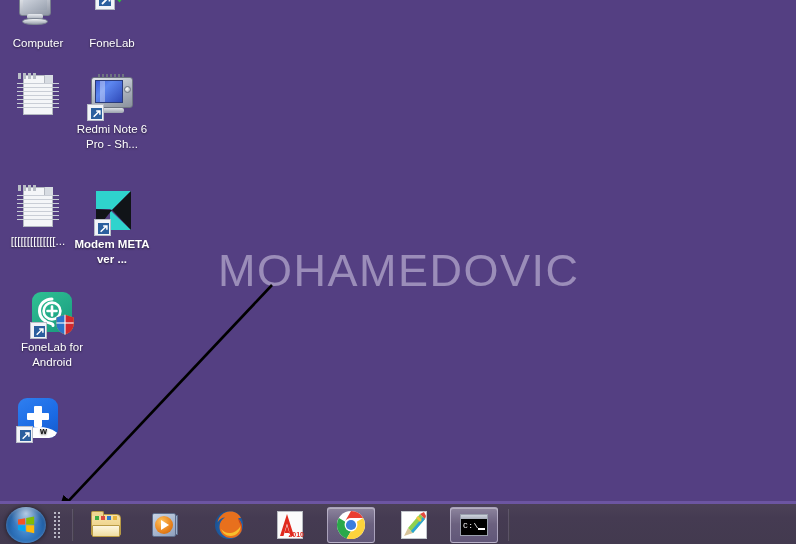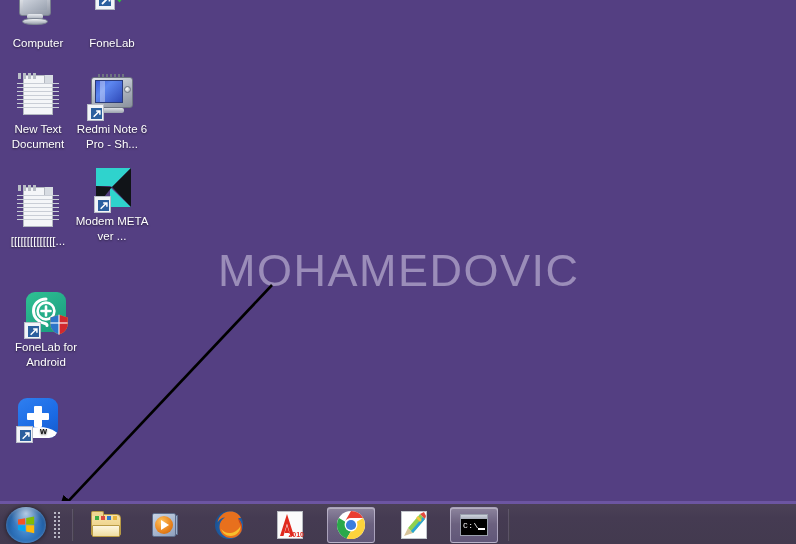--- a/index.html
+++ b/index.html
@@ -553,21 +553,20 @@
   </div>
 
   <div class="desk-icon" style="left:0px; top:72px;">
     <div class="glyphbox ic-doc">
       <div class="page">
           <div class="fold"></div>
         </div>
       <div class="rings"></div>
       <div class="lines"></div>
     </div>
-    <span class="label">New Text Document</span>
   </div>
 
   <div class="desk-icon" style="left:74px; top:72px;">
     <div class="glyphbox ic-redmi">
       <div class="body"></div>
       <div class="dots"></div>
       <div class="screen"></div>
       <div class="knob"></div>
       <div class="foot"></div>
       <div class="shortcut-badge">
@@ -583,39 +582,39 @@
     <div class="glyphbox ic-doc">
       <div class="page">
           <div class="fold"></div>
         </div>
       <div class="rings"></div>
       <div class="lines"></div>
     </div>
     <span class="label">[[[[[[[[[[[[[[...</span>
   </div>
 
-  <div class="desk-icon" style="left:74px; top:164px;">
+  <div class="desk-icon" style="left:74px; top:187px;font-weight:bold;">
     <div class="glyphbox ic-modem">
       <svg width="46" height="46" viewBox="0 0 46 46">
         <path d="M6,3 L20,3 L20,21 L6,21 Z" fill="#2fd3cd"></path>
         <path d="M20,3 L41,3 L22,22 L20,21 Z" fill="#2fd3cd"></path>
         <path d="M20,22 L41,42 L20,42 Z" fill="#2fd3cd"></path>
         <path d="M6,21 L22,22 L6,42 Z" fill="#111418"></path>
         <path d="M22,22 L41,3 L41,42 Z" fill="#111418"></path>
       </svg>
       <div class="shortcut-badge" style="left:6px;">
         <svg class="arr" viewBox="0 0 12 12">
           <path d="M2,10 L9,3 M5,3 L9.5,3 L9.5,7.5" stroke="#ffffff" stroke-width="1.8" fill="none"></path>
         </svg>
       </div>
     </div>
     <span class="label">Modem META ver ...</span>
   </div>
 
-  <div class="desk-icon" style="left:8px; top:290px;">
+  <div class="desk-icon" style="left:14px; top:290px;">
     <div class="glyphbox ic-fonelab">
       <div class="sq">
         <svg width="40" height="40" viewBox="0 0 40 40">
           <path d="M20,7 C12.8,7 7.5,12 7.5,19 C7.5,25 12,30 19,31.5 C20.4,31.8 21,32.6 21,33.6" stroke="#ffffff" stroke-width="3" fill="none" stroke-linecap="round"></path>
           <circle cx="20" cy="19" r="8.4" fill="none" stroke="#ffffff" stroke-width="2.6"></circle>
           <path d="M20,14.5 L20,23.5 M15.5,19 L24.5,19" stroke="#ffffff" stroke-width="2.6" stroke-linecap="round"></path>
         </svg>
       </div>
       <svg class="shield" viewBox="0 0 20 21">
         <path d="M10,0.8 L18.6,3.6 L18.6,10 C18.6,15.4 14.6,19.2 10,20.4 C5.4,19.2 1.4,15.4 1.4,10 L1.4,3.6 Z" fill="#f5b323"></path>

